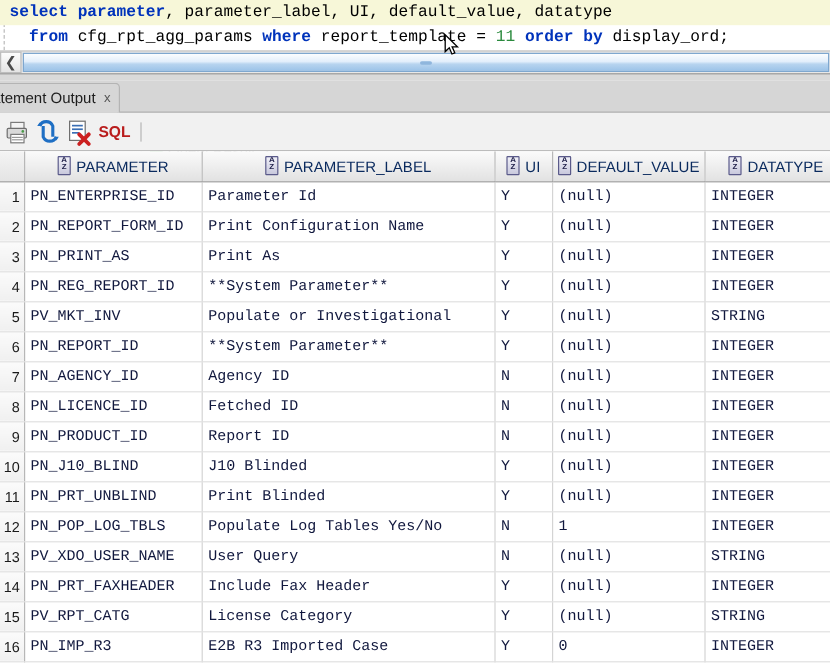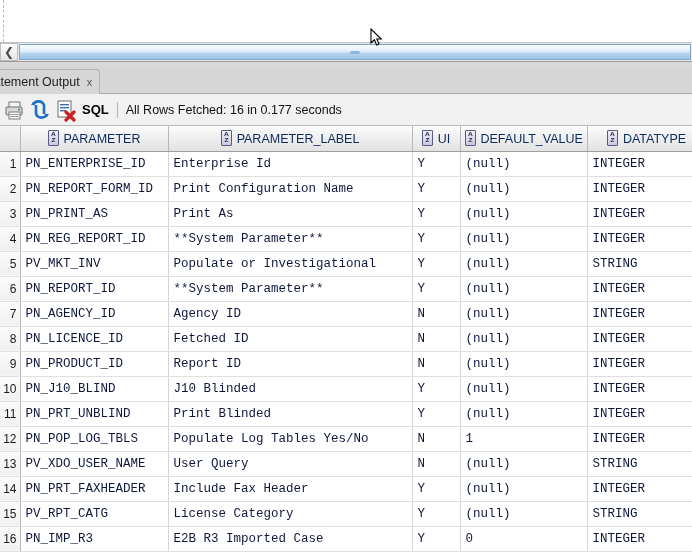--- a/index.html
+++ b/index.html
@@ -164,21 +164,21 @@
     position: relative;
     margin-right: 2px;
     flex: 0 0 auto;
   }
   .tb-sep {
     width: 1px; height: 16px;
     background: #b5b5b5;
     margin: 0 8px 0 6px;
   }
   .sql-label {
-    color: #000000;
+    color: #b91c1c;
     font-size: 13px;
     font-weight: bold;
     margin-left: 2px;
     margin-right: 2px;
   }
   #fetch-status {
     font-size: 12.5px;
     color: #111;
   }
 
@@ -262,20 +262,22 @@
     left: 370px; top: 28px;
     width: 14px; height: 20px;
     pointer-events: none;
   }
 </style>
 </head>
 <body>
 
 <div id="sql-editor">
   <div class="gutter-line"></div>
+  <div class="code-line l1"><span class="kw">select parameter</span>, parameter_label, UI, default_value, datatype</div>
+  <div class="code-line l2">  <span class="kw">from</span> cfg_rpt_agg_params <span class="kw">where</span> report_template = <span class="num">11</span> <span class="kw">order by</span> display_ord;</div>
 </div>
 
 <div id="editor-hscroll">
   <div id="hscroll-left-btn">❮</div>
   <div id="hscroll-thumb"></div>
 </div>
 <div id="editor-bottom-edge"></div>
 
 <div id="tabbar">
   <div class="tab inactive">
@@ -315,21 +317,20 @@
       <rect x="6" y="9" width="9" height="1.4" fill="#3b6fb5"></rect>
       <rect x="6" y="12" width="6" height="1.4" fill="#3b6fb5"></rect>
       <g stroke="#cc2020" stroke-width="3.2" stroke-linecap="round">
         <line x1="12" y1="14" x2="20" y2="22"></line>
         <line x1="20" y1="14" x2="12" y2="22"></line>
       </g>
     </svg>
   </div>
   <span class="sql-label">SQL</span>
   <span class="tb-sep"></span>
-  <span id="fetch-status">All Rows Fetched: 16 in 0.177 seconds</span>
 </div>
 
 <div id="grid">
   <table class="rs">
     <colgroup>
       <col style="width:26px">
       <col style="width:148px">
       <col style="width:244px">
       <col style="width:48px">
       <col style="width:127px">
@@ -352,21 +353,21 @@
         </th>
         <th>
           <span class="az"><b>A</b><b>Z</b></span><span>DATATYPE</span>
         </th>
       </tr>
     </thead>
     <tbody id="rs-body">
         <tr>
           <td class="rownum">1</td>
           <td>PN_ENTERPRISE_ID</td>
-          <td>Enterprise Id</td>
+          <td>Parameter Id</td>
           <td>Y</td>
           <td>(null)</td>
           <td>INTEGER</td>
         </tr>
         <tr>
           <td class="rownum">2</td>
           <td>PN_REPORT_FORM_ID</td>
           <td>Print Configuration Name</td>
           <td>Y</td>
           <td>(null)</td>

